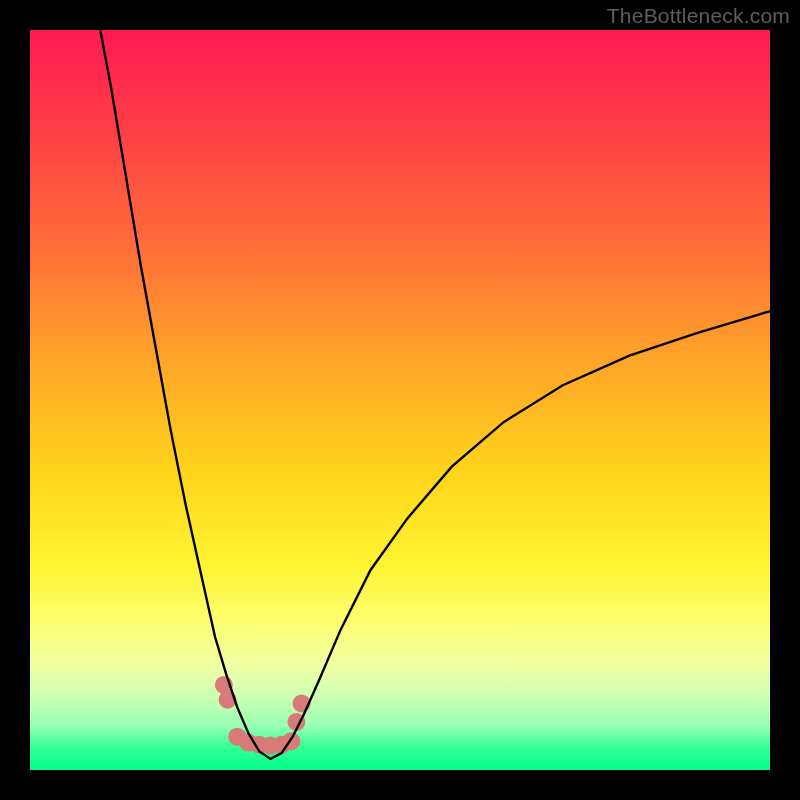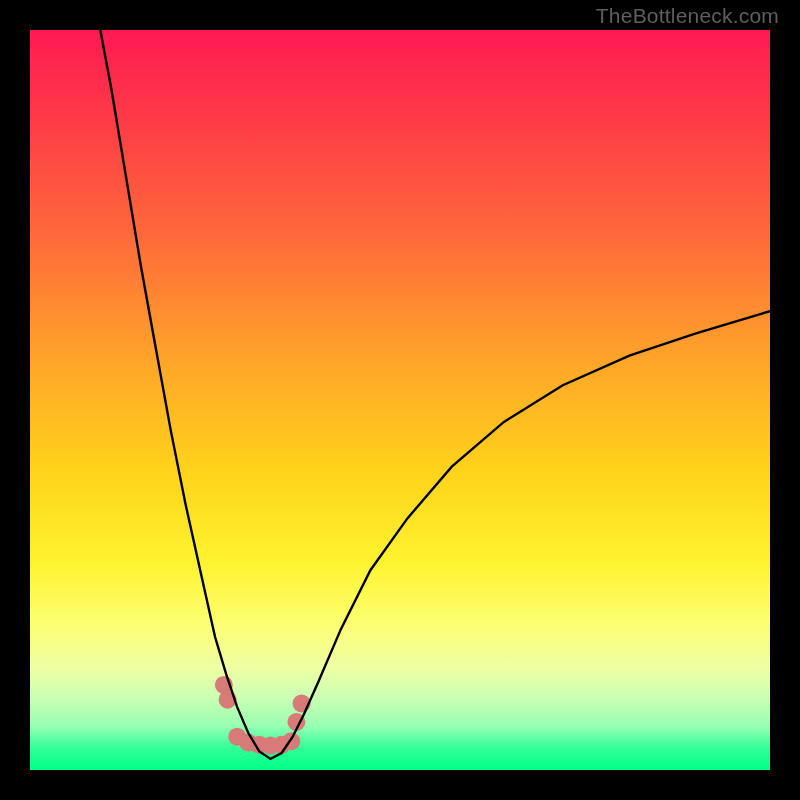--- a/index.html
+++ b/index.html
@@ -52,21 +52,21 @@
   svg.curve {
     position: absolute;
     left: 0;
     top: 0;
     width: 740px;
     height: 740px;
   }
   .watermark {
     position: absolute;
     top: 4px;
-    right: 21px;
+    right: 10px;
     color: #5e5e5e;
     font-size: 21px;
     font-weight: 500;
     letter-spacing: 0.2px;
     user-select: none;
   }
 </style>
 </head>
 <body>
 

